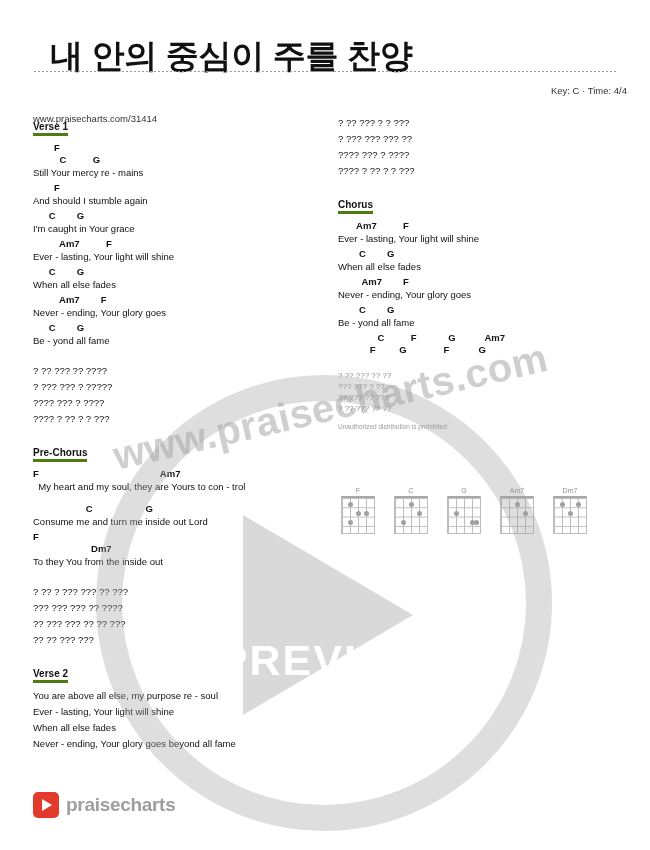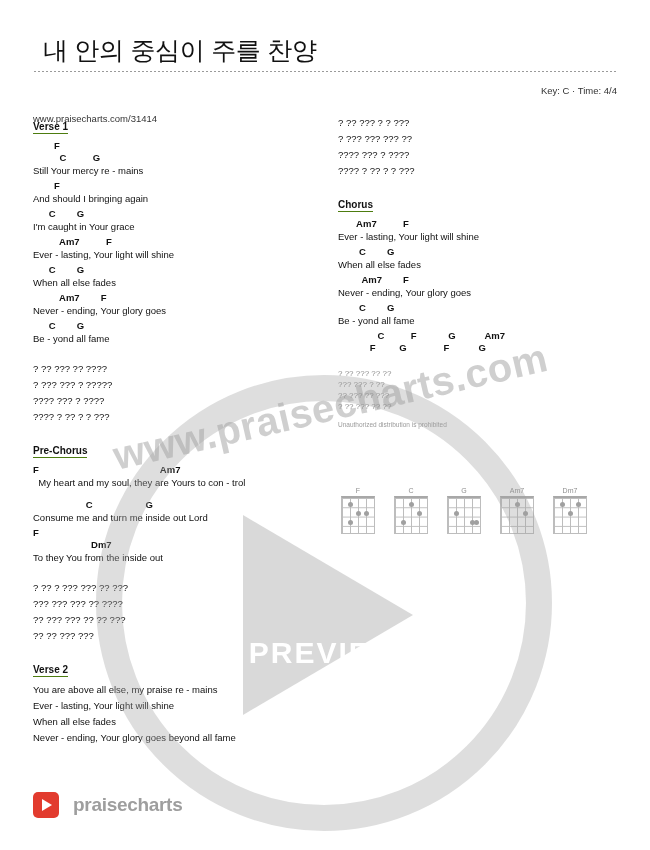--- a/index.html
+++ b/index.html
@@ -15,24 +15,24 @@
     position: relative;
     width: 650px;
     height: 850px;
     background: #ffffff;
     overflow: hidden;
   }
 
   
   .title {
     position: absolute;
-    left: 43px;
+    left: 50px;
     top: 34px;
-    font-size: 25px;
-    font-weight: normal;
+    font-size: 33px;
+    font-weight: bold;
     letter-spacing: -0.3px;
     color: #111;
     white-space: nowrap;
   }
   .dotline {
     position: absolute;
     left: 33px;
     top: 70px;
     width: 584px;
     height: 3px;
@@ -43,41 +43,41 @@
   .meta-left {
     position: absolute;
     left: 33px;
     top: 85px;
     font-size: 9.5px;
     color: #333;
     margin-top: 28px;
   }
   .meta-right {
     position: absolute;
-    right: 33px;
+    right: 23px;
     top: 85px;
     font-size: 9.5px;
     color: #333;
     text-align: right;
   }
 
   
   .col {
     position: absolute;
     top: 116px;
     width: 285px;
   }
   .col-left { left: 33px; }
   .col-right { left: 338px; }
 
   .section-head {
     font-size: 10px;
     font-weight: bold;
     color: #111;
-    border-bottom: 1px solid #4d7c0f;
+    border-bottom: 3px solid #4d7c0f;
     display: inline-block;
     padding-bottom: 1px;
     margin-bottom: 6px;
   }
   .block { margin-bottom: 2px; }
 
   .chordline {
     font-size: 9.5px;
     font-weight: bold;
     color: #111;
@@ -134,21 +134,21 @@
     border-top: 100px solid transparent;
     border-bottom: 100px solid transparent;
     pointer-events: none;
   }
   .wm-preview {
     position: absolute;
     left: 0;
     top: 636px;
     width: 650px;
     text-align: center;
-    font-size: 30px;
+    font-size: 43px;
     font-weight: bold;
     letter-spacing: 2px;
     color: #ffffff;
     pointer-events: none;
   }
 
   
   .tiny-note {
     font-size: 6.5px;
     color: #9a9a9a;
@@ -198,21 +198,21 @@
     border-radius: 50%;
   }
 
   
   .footer {
     position: absolute;
     left: 33px;
     bottom: 32px;
     display: flex;
     align-items: center;
-    gap: 14px;
+    gap: 7px;
   }
   .logo-badge {
     width: 26px;
     height: 26px;
     border-radius: 5px;
     background: #e23b2e;
     position: relative;
   }
   .logo-badge::after {
     content: "";
@@ -243,21 +243,21 @@
   <div class="col col-left">
 
     <div>
       <div class="section-head">Verse 1</div>
 
       <div class="block">
         <div class="chordline">        F</div>
         <div class="chordline">          C          G</div>
         <div class="lyricline">Still Your mercy re - mains</div>
         <div class="chordline">        F</div>
-        <div class="lyricline">And should I bringing again</div>
+        <div class="lyricline">And should I stumble again</div>
         <div class="chordline">      C        G</div>
         <div class="lyricline">I'm caught in Your grace</div>
         <div class="chordline">          Am7          F</div>
         <div class="lyricline">Ever - lasting, Your light will shine</div>
         <div class="chordline">      C        G</div>
         <div class="lyricline">When all else fades</div>
         <div class="chordline">          Am7        F</div>
         <div class="lyricline">Never - ending, Your glory goes</div>
         <div class="chordline">      C        G</div>
         <div class="lyricline">Be - yond all fame</div>
@@ -297,21 +297,21 @@
         <div class="lyricline">?? ??? ??? ?? ?? ???</div>
         <div class="lyricline">?? ?? ??? ???</div>
       </div>
     </div>
 
     <div class="spacer"></div>
 
     <div>
       <div class="section-head">Verse 2</div>
       <div class="block">
-        <div class="lyricline">You are above all else, my praise re - mains</div>
+        <div class="lyricline">You are above all else, my purpose re - soul</div>
         <div class="lyricline">Ever - lasting, Your light will shine</div>
         <div class="lyricline">When all else fades</div>
         <div class="lyricline">Never - ending, Your glory goes beyond all fame</div>
       </div>
     </div>
   </div>
 
   <div class="col col-right">
 
     <div class="block">

